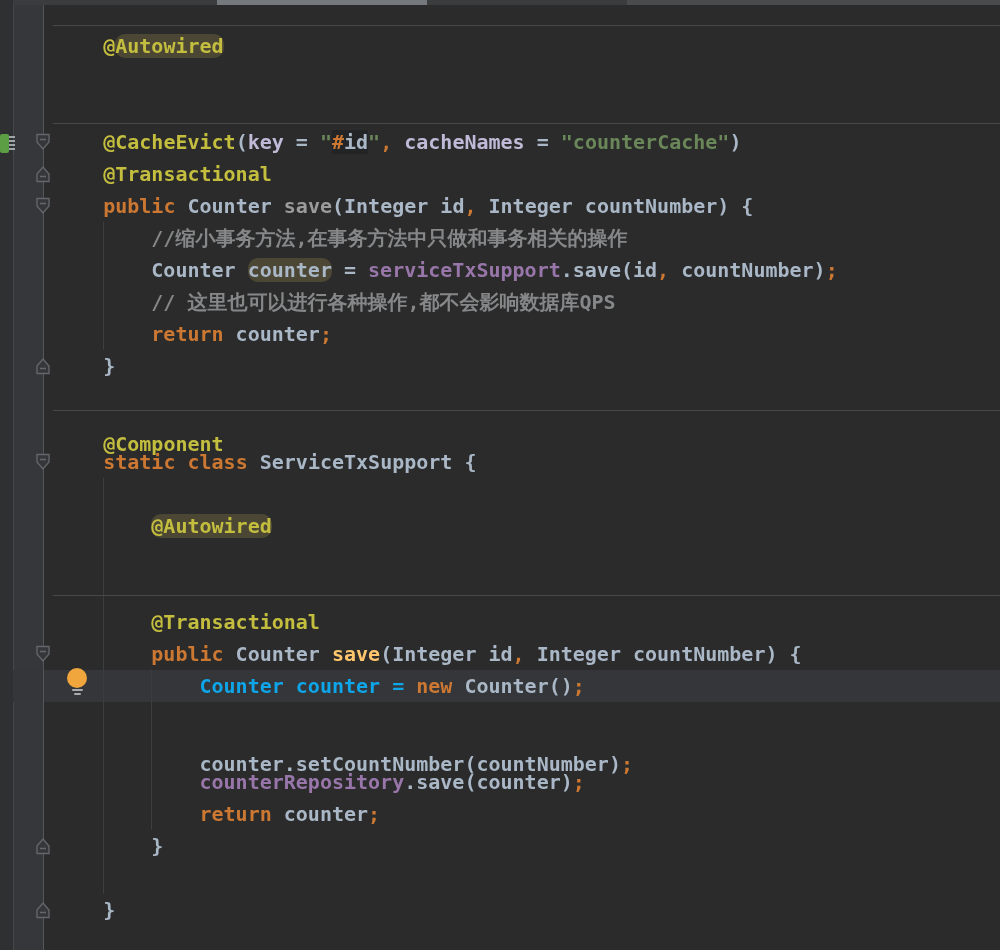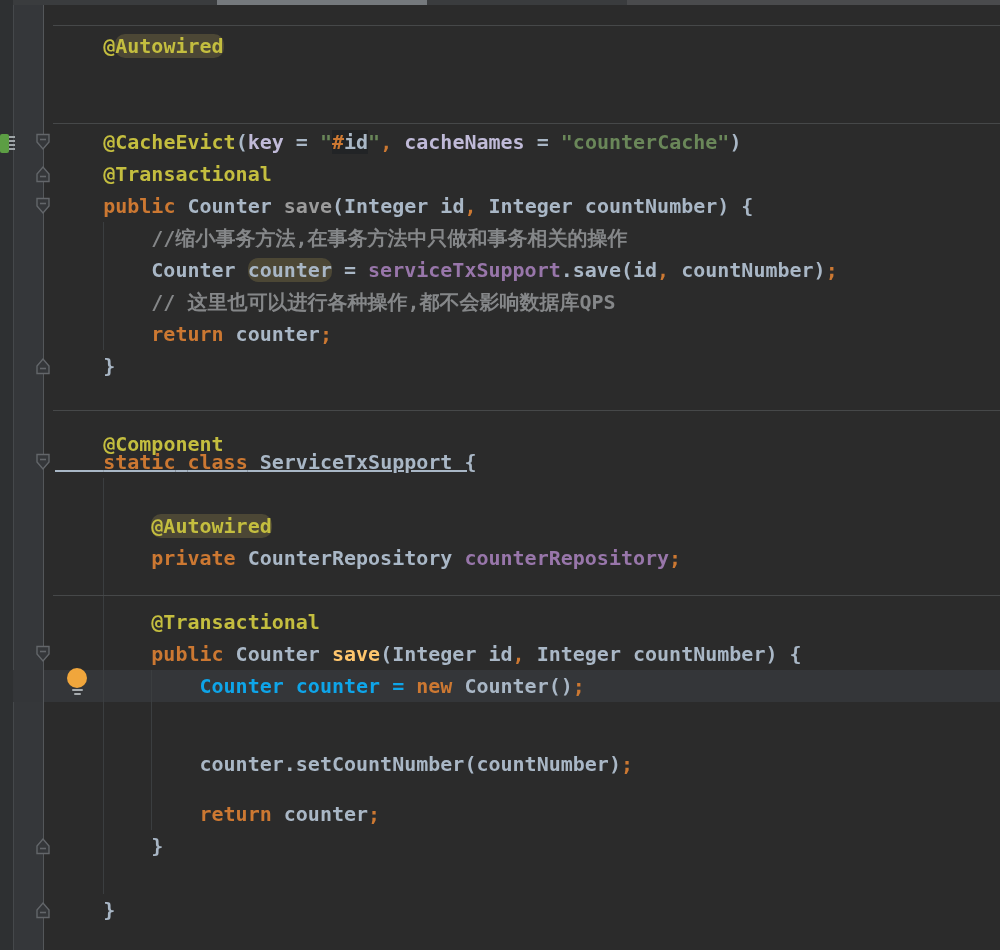--- a/index.html
+++ b/index.html
@@ -58,29 +58,29 @@
     <div class="code-line" style="top: 126px;"><span style="color: rgb(169, 183, 198);">    </span><span style="color: rgb(196, 190, 63);">@CacheEvict</span><span style="color: rgb(169, 183, 198);">(</span><span style="color: rgb(192, 186, 216);">key</span><span style="color: rgb(169, 183, 198);"> = </span><span style="color: rgb(106, 135, 89);">"</span><span class="tok-inj" style="color: rgb(204, 120, 50);">#</span><span class="tok-inj" style="color: rgb(169, 183, 198);">id</span><span style="color: rgb(106, 135, 89);">"</span><span style="color: rgb(204, 120, 50);">,</span><span style="color: rgb(169, 183, 198);"> </span><span style="color: rgb(192, 186, 216);">cacheNames</span><span style="color: rgb(169, 183, 198);"> = </span><span style="color: rgb(106, 135, 89);">"counterCache"</span><span style="color: rgb(169, 183, 198);">)</span></div>
     <div class="code-line" style="top: 158px;"><span style="color: rgb(169, 183, 198);">    </span><span style="color: rgb(196, 190, 63);">@Transactional</span></div>
     <div class="code-line" style="top: 190px;"><span style="color: rgb(169, 183, 198);">    </span><span style="color: rgb(204, 120, 50);">public</span><span style="color: rgb(169, 183, 198);"> Counter </span><span style="color: rgb(155, 155, 155);">save</span><span style="color: rgb(169, 183, 198);">(Integer id</span><span style="color: rgb(204, 120, 50);">,</span><span style="color: rgb(169, 183, 198);"> Integer countNumber) {</span></div>
     <div class="code-line" style="top: 222px;"><span style="color: rgb(169, 183, 198);">        </span><span style="color: rgb(133, 135, 137);">//缩小事务方法,在事务方法中只做和事务相关的操作</span></div>
     <div class="code-line" style="top: 254px;"><span style="color: rgb(169, 183, 198);">        Counter </span><span class="tok-hl" style="color: rgb(169, 183, 198);">counter</span><span style="color: rgb(169, 183, 198);"> = </span><span style="color: rgb(152, 118, 170);">serviceTxSupport</span><span style="color: rgb(169, 183, 198);">.save(id</span><span style="color: rgb(204, 120, 50);">,</span><span style="color: rgb(169, 183, 198);"> countNumber)</span><span style="color: rgb(204, 120, 50);">;</span></div>
     <div class="code-line" style="top: 286px;"><span style="color: rgb(169, 183, 198);">        </span><span style="color: rgb(133, 135, 137);">// 这里也可以进行各种操作,都不会影响数据库QPS</span></div>
     <div class="code-line" style="top: 318px;"><span style="color: rgb(169, 183, 198);">        </span><span style="color: rgb(204, 120, 50);">return</span><span style="color: rgb(169, 183, 198);"> counter</span><span style="color: rgb(204, 120, 50);">;</span></div>
     <div class="code-line" style="top: 350px;"><span style="color: rgb(169, 183, 198);">    }</span></div>
     <div class="code-line" style="top: 382px;"></div>
     <div class="code-line" style="top: 428px;"><span style="color: rgb(169, 183, 198);">    </span><span style="color: rgb(196, 190, 63);">@Component</span></div>
-    <div class="code-line" style="top: 446px; text-decoration: underline;"><span style="color: rgb(169, 183, 198);">    </span><span style="color: rgb(204, 120, 50);">static</span><span style="color: rgb(169, 183, 198);"> </span><span style="color: rgb(204, 120, 50);">class</span><span style="color: rgb(169, 183, 198);"> ServiceTxSupport {</span></div>
+    <div class="code-line" style="top: 446px;"><span style="color: rgb(169, 183, 198);">    </span><span style="color: rgb(204, 120, 50);">static</span><span style="color: rgb(169, 183, 198);"> </span><span style="color: rgb(204, 120, 50);">class</span><span style="color: rgb(169, 183, 198);"> ServiceTxSupport {</span></div>
     <div class="code-line" style="top: 478px;"></div>
     <div class="code-line" style="top: 510px;"><span style="color: rgb(169, 183, 198);">        </span><span class="tok-hl" style="color: rgb(196, 190, 63);">@Autowired</span></div>
-    <div class="code-line" style="top: 542px;"><span style="color: rgb(169, 183, 198);">        </span><span style="color: rgb(204, 120, 50);">private</span><span style="color: rgb(169, 183, 198);"> CounterRepository </span><span style="color: rgb(152, 118, 170);">counterRepository</span><span style="color: rgb(204, 120, 50);">;</span></div>
     <div class="code-line" style="top: 574px;"></div>
     <div class="code-line" style="top: 606px;"><span style="color: rgb(169, 183, 198);">        </span><span style="color: rgb(196, 190, 63);">@Transactional</span></div>
     <div class="code-line" style="top: 638px;"><span style="color: rgb(169, 183, 198);">        </span><span style="color: rgb(204, 120, 50);">public</span><span style="color: rgb(169, 183, 198);"> Counter </span><span style="color: rgb(255, 198, 109);">save</span><span style="color: rgb(169, 183, 198);">(Integer id</span><span style="color: rgb(204, 120, 50);">,</span><span style="color: rgb(169, 183, 198);"> Integer countNumber) {</span></div>
     <div class="code-line" style="top: 670px;"><span style="color: #0ea5e9;">            Counter counter = </span><span style="color: rgb(204, 120, 50);">new</span><span style="color: rgb(169, 183, 198);"> Counter()</span><span style="color: rgb(204, 120, 50);">;</span></div>
     <div class="code-line" style="top: 748px;"><span style="color: rgb(169, 183, 198);">            counter.setCountNumber(countNumber)</span><span style="color: rgb(204, 120, 50);">;</span></div>
+    <div class="code-line" style="top: 766px;"><span style="color: rgb(169, 183, 198);">            </span><span style="color: rgb(152, 118, 170);">counterRepository</span><span style="color: rgb(169, 183, 198);">.save(counter)</span><span style="color: rgb(204, 120, 50);">;</span></div>
     <div class="code-line" style="top: 798px;"><span style="color: rgb(169, 183, 198);">            </span><span style="color: rgb(204, 120, 50);">return</span><span style="color: rgb(169, 183, 198);"> counter</span><span style="color: rgb(204, 120, 50);">;</span></div>
     <div class="code-line" style="top: 830px;"><span style="color: rgb(169, 183, 198);">        }</span></div>
     <div class="code-line" style="top: 862px;"></div>
     <div class="code-line" style="top: 894px;"><span style="color: rgb(169, 183, 198);">    }</span></div>
   </div>
 <div id="markers-layer">
     <div class="fold-marker" style="top: 133px;"><svg width="16" height="18" xmlns="http://www.w3.org/2000/svg">
         <polygon points="2,1.5 14,1.5 14,9 8,16 2,9" fill="#35373A" stroke="#63666A" stroke-width="1.4"></polygon>
         <line x1="5" y1="6.5" x2="11" y2="6.5" stroke="#63666A" stroke-width="1.6"></line>
       </svg></div>

